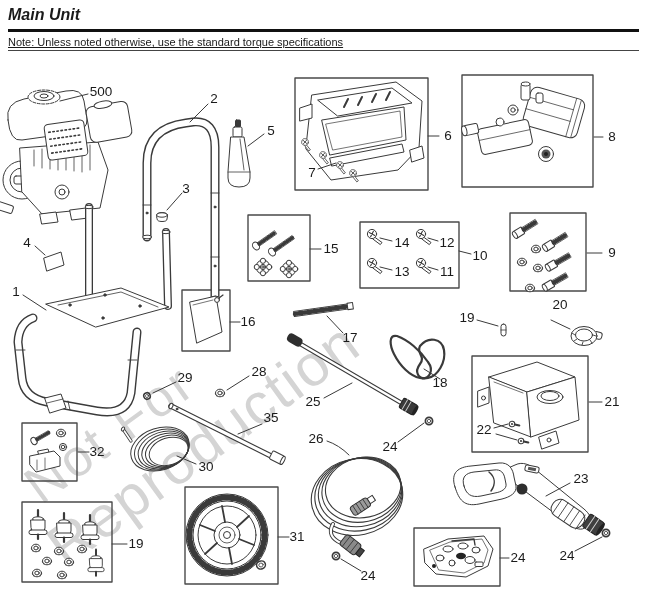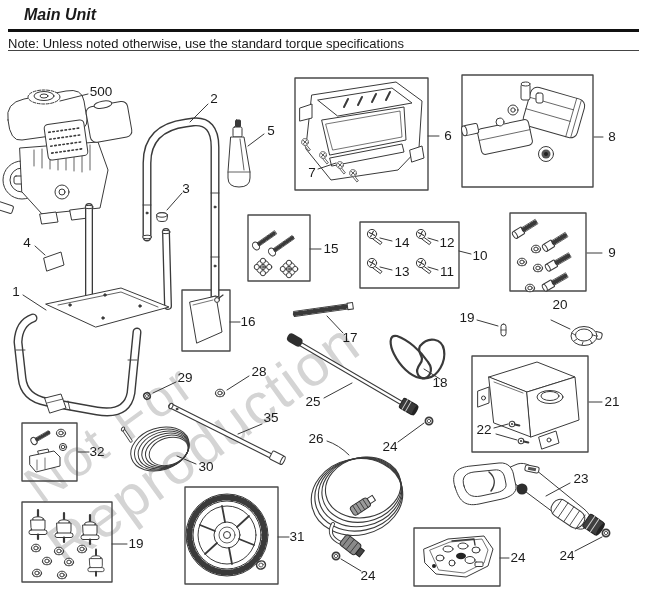--- a/index.html
+++ b/index.html
@@ -1,25 +1,25 @@
 <!DOCTYPE html>
 <html><head>
 <meta charset="utf-8">
 <style>
   html,body{margin:0;padding:0;background:#fff;}
   .page{
     position:relative;width:647px;height:611px;background:#fff;
     font-family:"Liberation Sans", sans-serif;color:#1a1a1a;overflow:hidden;
   }
   .hdr-title{
-    position:absolute;left:24px;top:6px;font-size:16px;font-weight:bold;font-style:italic;
+    position:absolute;left:8px;top:6px;font-size:16px;font-weight:bold;font-style:italic;
   }
   .rule-thick{position:absolute;left:8px;right:8px;top:29px;height:3px;background:#111;}
   .rule-thin{position:absolute;left:8px;right:8px;top:50px;height:1px;background:#444;}
-  .hdr-note{position:absolute;left:8px;top:36px;font-size:13px;}
+  .hdr-note{position:absolute;left:8px;top:36px;font-size:11px;text-decoration:underline;}
   .hdr-mfg{position:absolute;right:8px;top:36px;font-size:11px;}
   #diagram-svg{position:absolute;left:0;top:0;}
   #callout-layer{position:absolute;left:0;top:0;width:647px;height:611px;pointer-events:none;}
   .callout{
     position:absolute;transform:translate(-50%,-50%);
     font-size:13.5px;line-height:1;white-space:nowrap;
   }
 </style>
 </head>
 <body>

